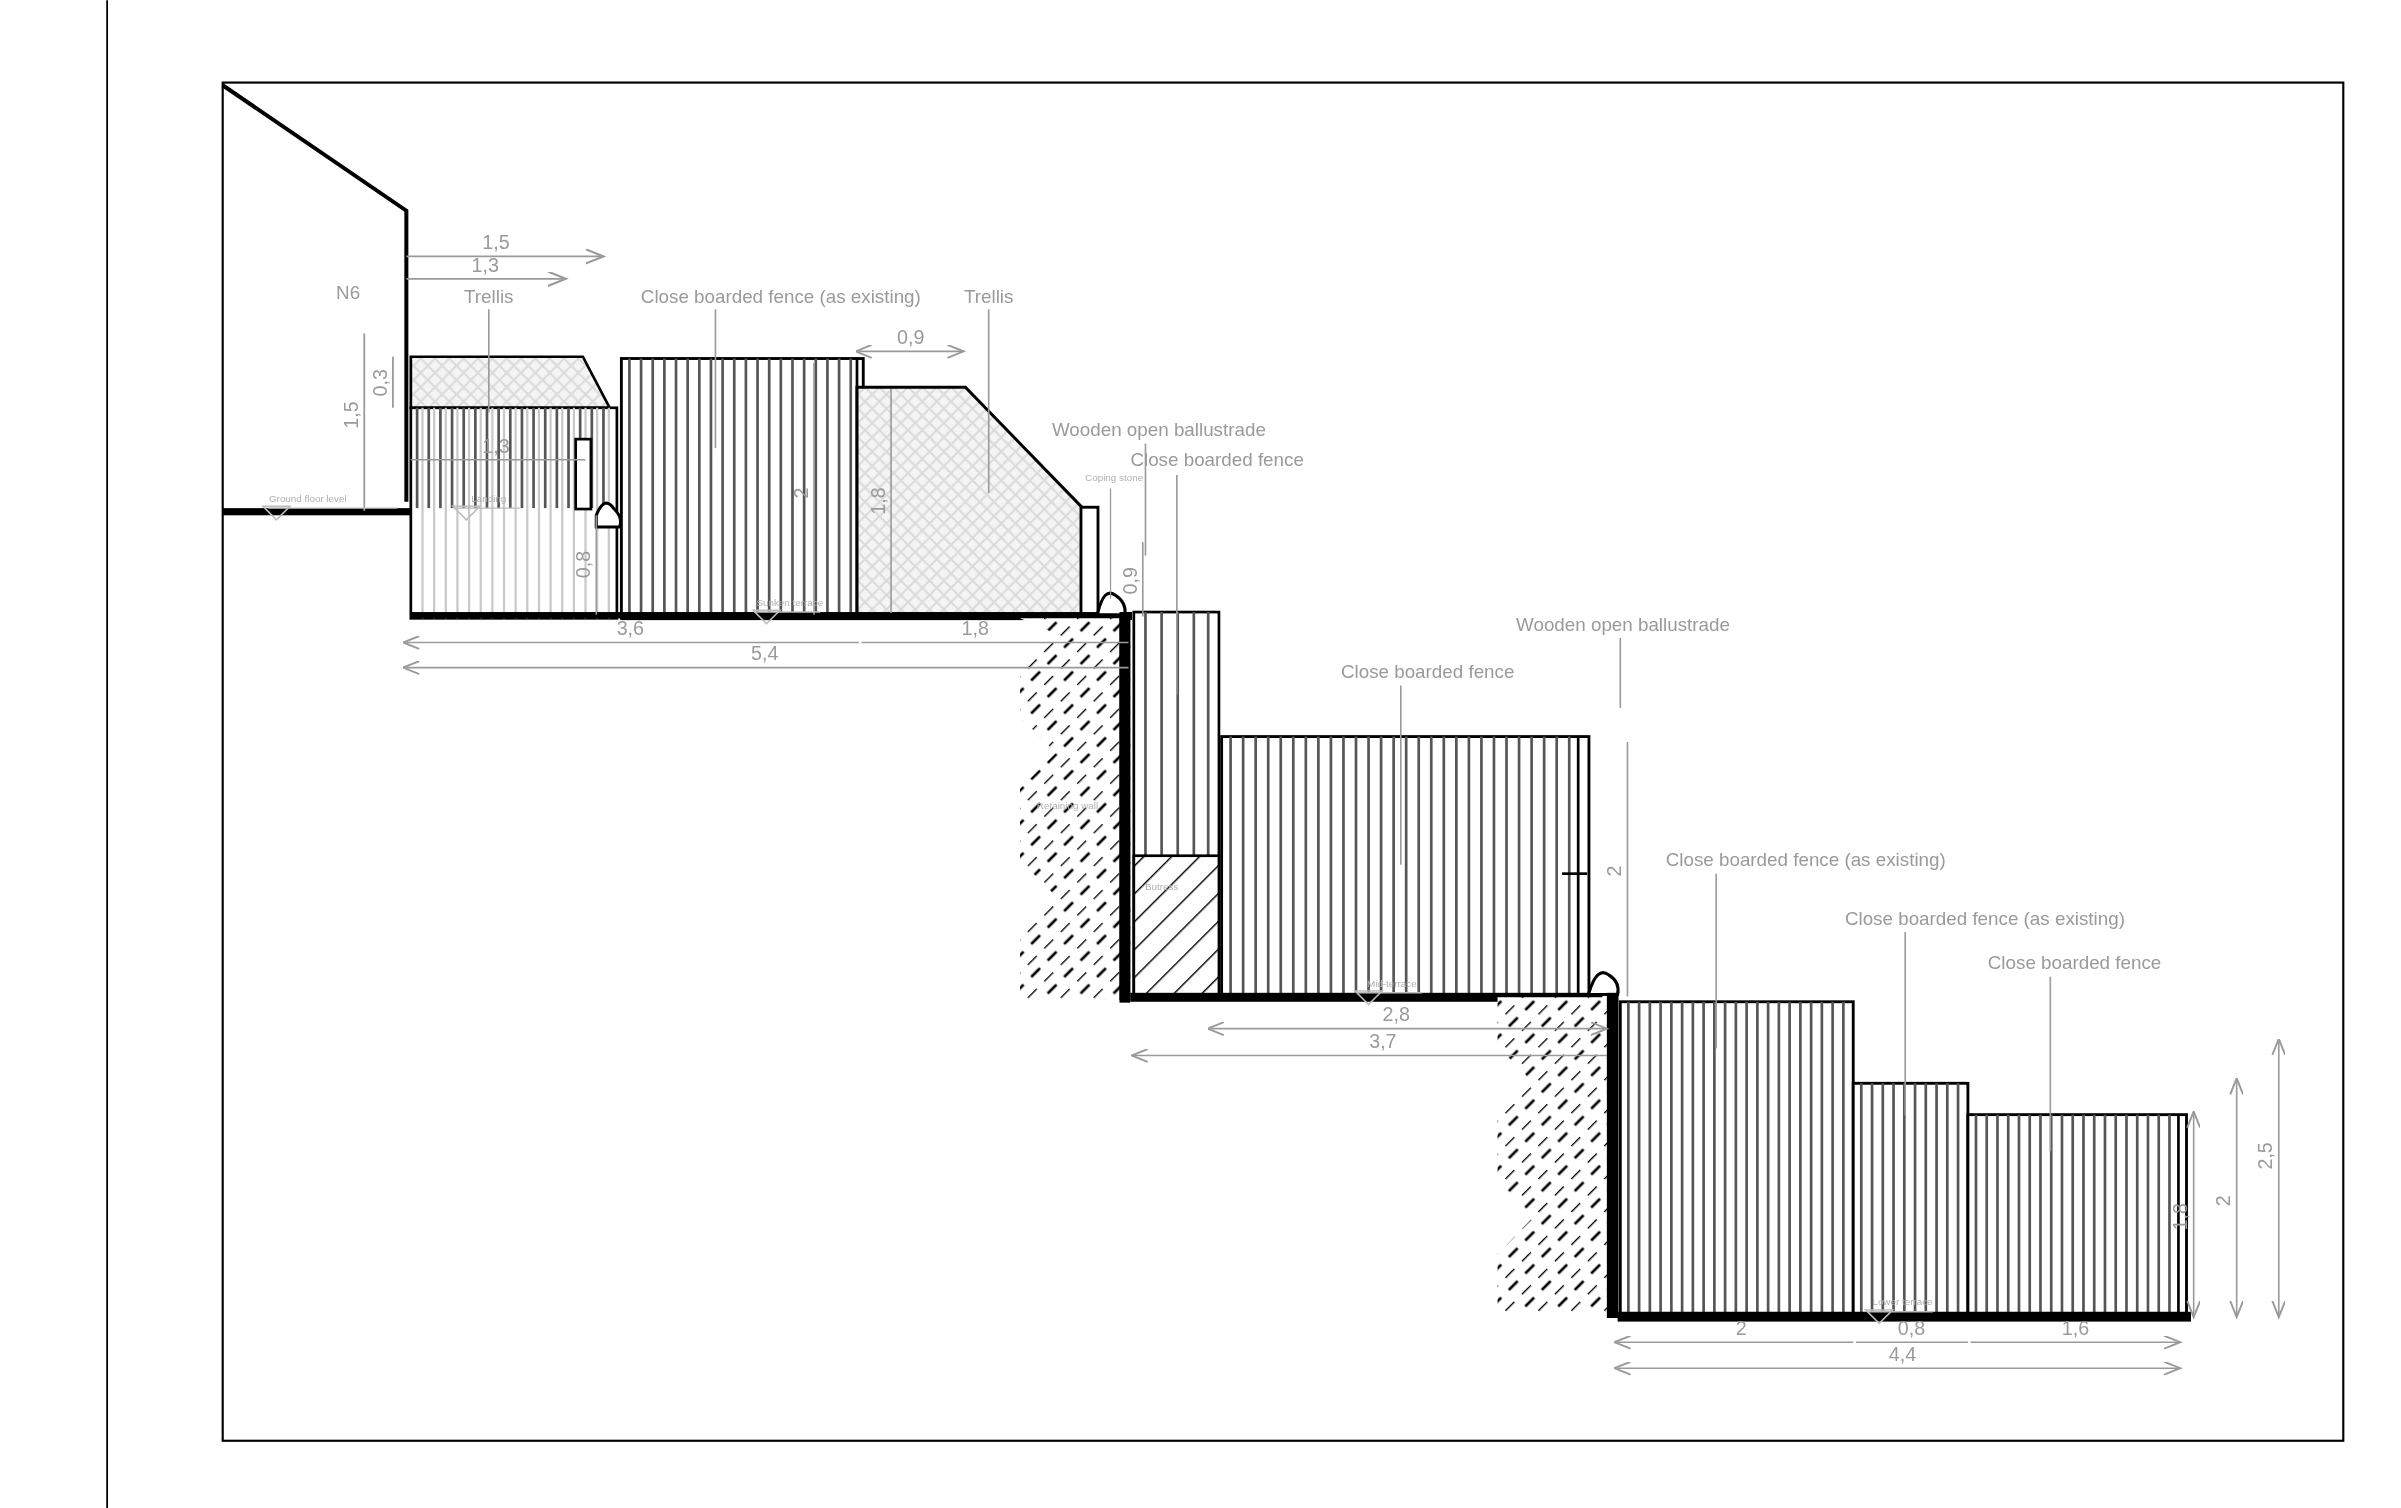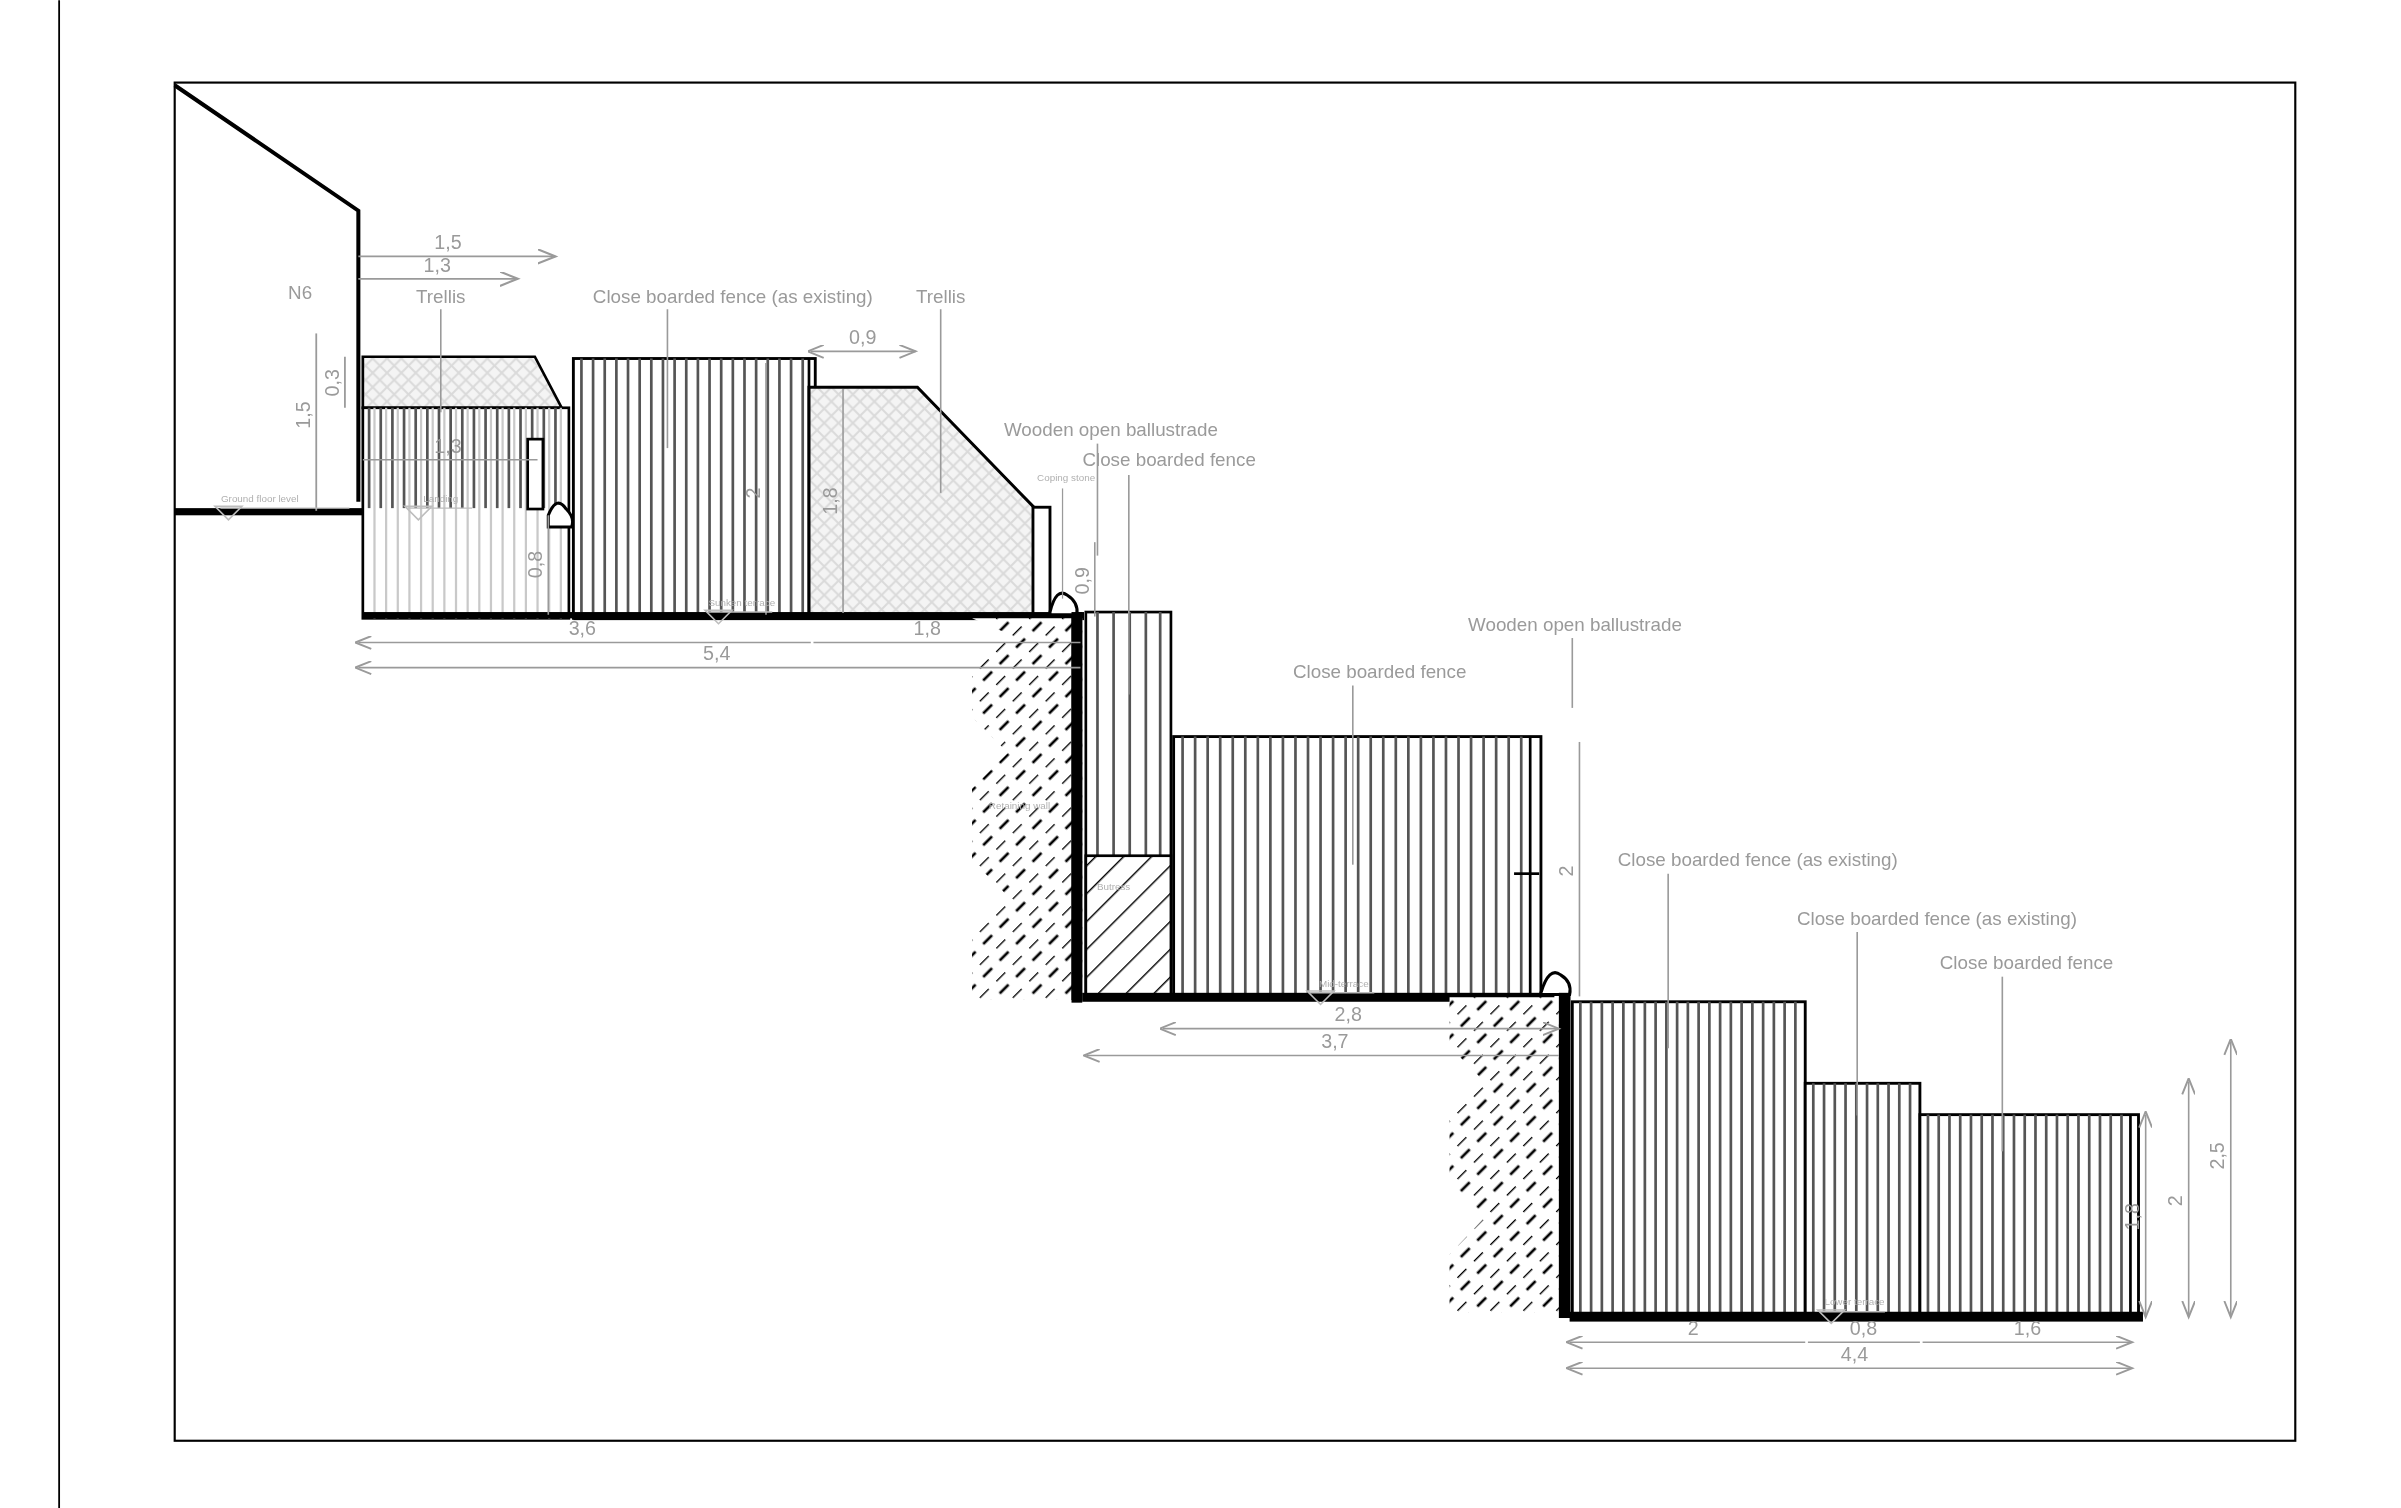--- a/index.html
+++ b/index.html
@@ -1,18 +1,18 @@
 <!DOCTYPE html>
 <html style="font-size:14.3px"><head>
 <meta charset="utf-8">
 <style>
   html,body{margin:0;padding:0;background:#ffffff;}
   body{width:2401px;height:1509px;overflow:hidden;
        font-family:"Liberation Sans", sans-serif;}
-  #root{position:relative;width:2266px;height:1509px;background:#fff;}
+  #root{position:relative;width:2266px;height:1509px;background:#fff;margin-left:48px;}
   svg{display:block;}
   .lbl{font-family:"Liberation Sans", sans-serif;fill:#9a9a9a;font-size:21px;}
   .lbl-sm{font-family:"Liberation Sans", sans-serif;fill:#b0b0b0;font-size:11px;}
   .dim{font-family:"Liberation Sans", sans-serif;fill:#9a9a9a;font-size:22px;}
 </style>
 </head>
 <body>
 
 <div id="root">
 <svg width="2401" height="1509" viewBox="0 0 2680 1684" xmlns="http://www.w3.org/2000/svg">

